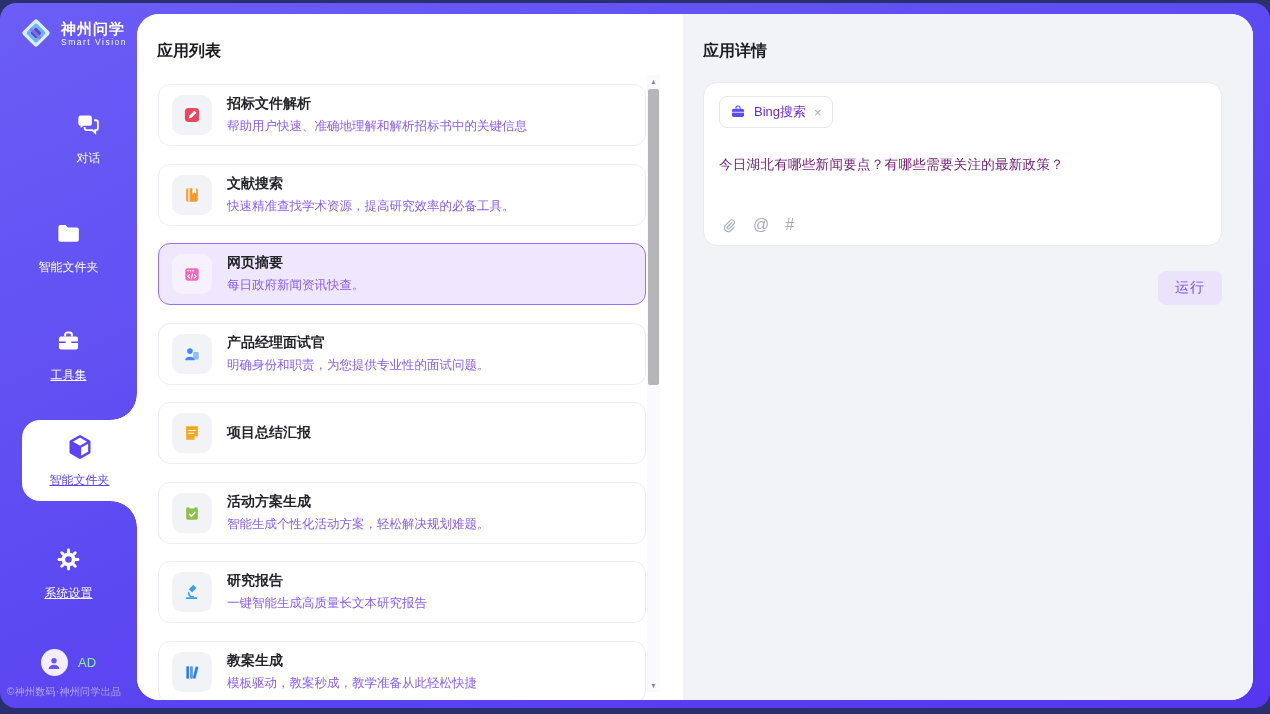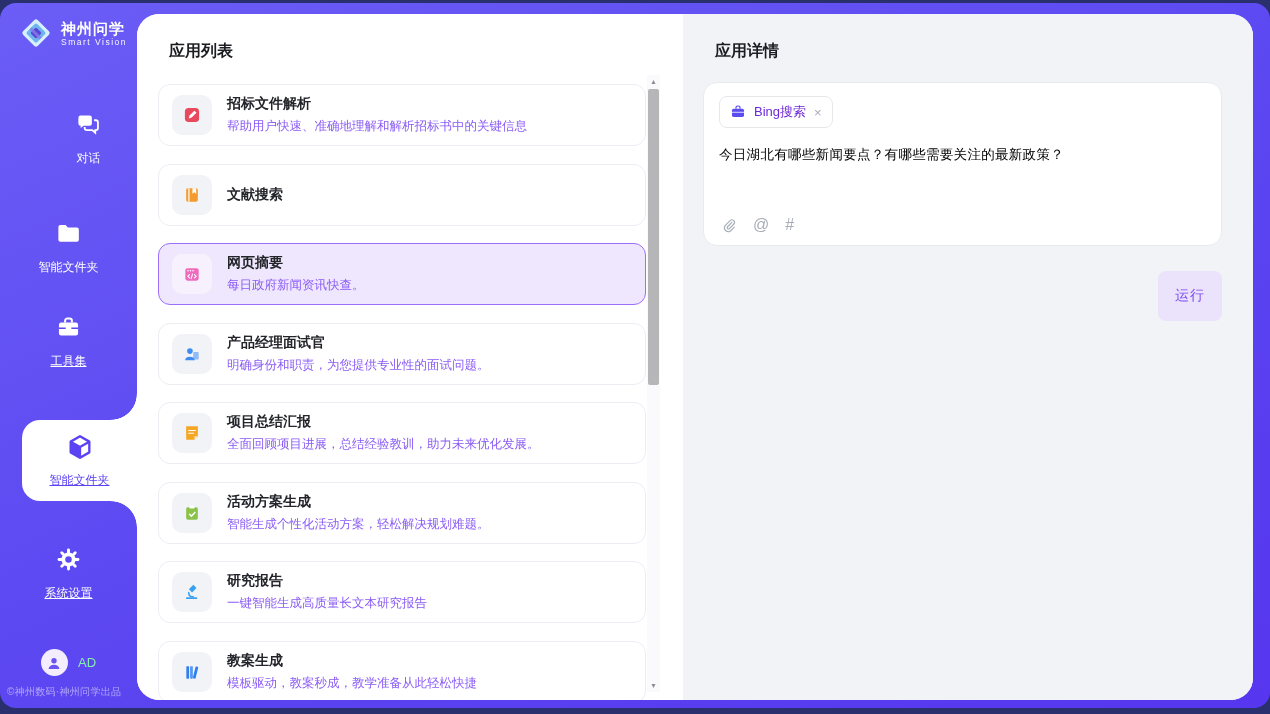--- a/index.html
+++ b/index.html
@@ -19,21 +19,21 @@
   .logo{ position:absolute; top:12px; left:18px; display:flex; align-items:center; gap:7px; }
   .logo svg{ display:block; }
   .brand-name{ font-size:15px; font-weight:bold; letter-spacing:1px; line-height:17px; }
   .brand-sub{ font-size:8.5px; letter-spacing:1.5px; opacity:.95; }
   .nav-item{
     position:absolute; left:0; width:137px; display:flex; flex-direction:column;
     align-items:center; gap:8px; cursor:pointer; color:#fff;
   }
   .nav-item .nav-label{ font-size:12px; }
   .nav-item.u .nav-label{ text-decoration:underline; }
-  .nav-chat{ top:108px;padding-left:40px; } .nav-folder{ top:217px; } .nav-tools{ top:311px; } .nav-settings{ top:543px; }
+  .nav-chat{ top:108px;padding-left:40px; } .nav-folder{ top:217px; } .nav-tools{ top:325px; } .nav-settings{ top:543px; }
   .active-pill{
     position:absolute; top:417px; left:22px; right:0; height:81px;
     background:#fff; border-radius:18px 0 0 18px;
     display:flex; flex-direction:column; align-items:center; justify-content:center; gap:7px;
     color:#5b42f2; cursor:pointer;
   }
   .active-pill::before{
     content:''; position:absolute; right:0; top:-26px; width:26px; height:26px;
     background:radial-gradient(circle at 0 0, rgba(0,0,0,0) 25.4px, #fff 26px);
   }
@@ -45,21 +45,21 @@
   .user-row{ position:absolute; bottom:32px; left:0; width:137px; display:flex; justify-content:center; align-items:center; gap:10px; cursor:pointer; }
   .avatar{ width:27px; height:27px; border-radius:50%; background:#f3edff; display:flex; align-items:center; justify-content:center; }
   .user-name{ font-size:13px; color:#86efac; }
   .copyright{ position:absolute; bottom:9px; left:7px; font-size:10px; color:rgba(255,255,255,.5); white-space:nowrap; letter-spacing:.3px; }
   
   .content-card{
     position:absolute; left:137px; top:14px; width:1116px; height:686px;
     background:#fff; border-radius:22px; overflow:hidden; display:flex; z-index:2;
   }
   .list-panel{ width:546px; flex:none; position:relative; background:#fff; }
-  .panel-title{ position:absolute; top:27px; left:20px; font-size:16px; font-weight:bold; color:#1c1d22;margin-left:12px; }
+  .panel-title{ position:absolute; top:27px; left:20px; font-size:16px; font-weight:bold; color:#1c1d22; }
   .cards{ position:absolute; top:70px; left:21px; width:488px; bottom:0; display:flex; flex-direction:column; gap:17.5px; overflow:hidden; }
   .card{
     flex:none; height:62px; border:1px solid #ecedf2; border-radius:12px; background:#fff;
     display:flex; align-items:center; gap:15px; padding:16px 13px; cursor:pointer;
   }
   .card.selected{ background:#efe7fd; border-color:#9d6ef8; }
   .app-icon{ width:40px; height:40px; border-radius:10px; background:#f2f3f6; display:flex; align-items:center; justify-content:center; flex:none; }
   .card.selected .app-icon{ background:#f7f1fe; }
   .card-text{ display:flex; flex-direction:column; gap:5px; }
   .app-name{ font-size:14px; font-weight:bold; color:#24252b; }
@@ -76,27 +76,27 @@
   .detail-card{
     position:absolute; top:68px; left:20px; width:519px; height:164px;
     background:#fff; border:1px solid #e9eaef; border-radius:14px; padding:13px 15px; cursor:text;
   }
   .chip{
     display:inline-flex; align-items:center; gap:8px; border:1px solid #e5e7eb; border-radius:8px;
     padding:6px 10px; background:#fff; cursor:default;
   }
   .chip-label{ font-size:13px; color:#6d28d9; }
   .chip-close{ font-size:13px; color:#a6abb5; cursor:pointer; line-height:1; }
-  .query-text{ margin-top:18px; font-size:13.5px; color:#000000; letter-spacing:.3px; }
+  .query-text{ margin-top:28px; font-size:13.5px; color:#701a75; letter-spacing:.3px; }
   .input-toolbar{ position:absolute; left:16px; bottom:11px; display:flex; align-items:center; gap:16px; color:#a7acb6; }
   .tb-glyph{ font-size:16px; cursor:pointer; }
   .run-row{ position:absolute; top:257px; right:31px; }
   .run-btn{
     font-family:inherit; font-size:14px; color:#7a4df2; background:#ebe2fc;
-    border:none; border-radius:8px; padding:16px 17px; cursor:pointer; letter-spacing:1px;
+    border:none; border-radius:8px; padding:8px 17px; cursor:pointer; letter-spacing:1px;
   }
 </style>
 </head>
 <body>
 
 <div class="purple-frame"></div>
 
 <aside class="sidebar">
   <div class="logo">
     <span>
@@ -211,20 +211,21 @@
       <div class="card">
         <span class="app-icon c-orange">
           <svg width="20" height="20" viewBox="0 0 24 24">
             <rect x="5" y="4" width="14" height="16" rx="2" fill="currentColor"></rect>
             <path d="M8.3 4v16" stroke="#fff" stroke-width="1.4"></path>
             <path d="M12.5 4h4.5v6.5l-2.25-1.8-2.25 1.8z" fill="#fff"></path>
           </svg>
         </span>
         <span class="card-text">
           <span class="app-name">文献搜索</span>
+          <span class="app-desc">快速精准查找学术资源，提高研究效率的必备工具。</span>
         </span>
       </div>
 
       <div class="card selected">
         <span class="app-icon c-pink">
           <svg width="20" height="20" viewBox="0 0 24 24">
             <rect x="4" y="5" width="16" height="15" rx="2.5" fill="currentColor"></rect>
             <circle cx="7.2" cy="8" r=".95" fill="#fff"></circle>
               <circle cx="10.2" cy="8" r=".95" fill="#fff"></circle>
               <circle cx="13.2" cy="8" r=".95" fill="#fff"></circle>
@@ -254,21 +255,20 @@
       <div class="card">
         <span class="app-icon c-amber">
           <svg width="20" height="20" viewBox="0 0 24 24">
             <path d="M5 4h14v12l-4 4H5z" fill="currentColor"></path>
             <path d="M19 16l-4 4v-4z" fill="#fff" opacity=".75"></path>
             <path d="M8 9h8M8 12.2h6" stroke="#fff" stroke-width="1.3" stroke-linecap="round"></path>
           </svg>
         </span>
         <span class="card-text">
           <span class="app-name">项目总结汇报</span>
-          <span class="app-desc">全面回顾项目进展，总结经验教训，助力未来优化发展。</span>
         </span>
       </div>
 
       <div class="card">
         <span class="app-icon c-green">
           <svg width="20" height="20" viewBox="0 0 24 24">
             <rect x="5" y="5" width="14" height="15" rx="2" fill="currentColor"></rect>
             <rect x="8.8" y="3.3" width="6.4" height="3.4" rx="1.2" fill="#fff"></rect>
             <path d="M9 13.5l2.2 2.2 4.3-4.4" fill="none" stroke="#fff" stroke-width="1.8" stroke-linecap="round"></path>
           </svg>

